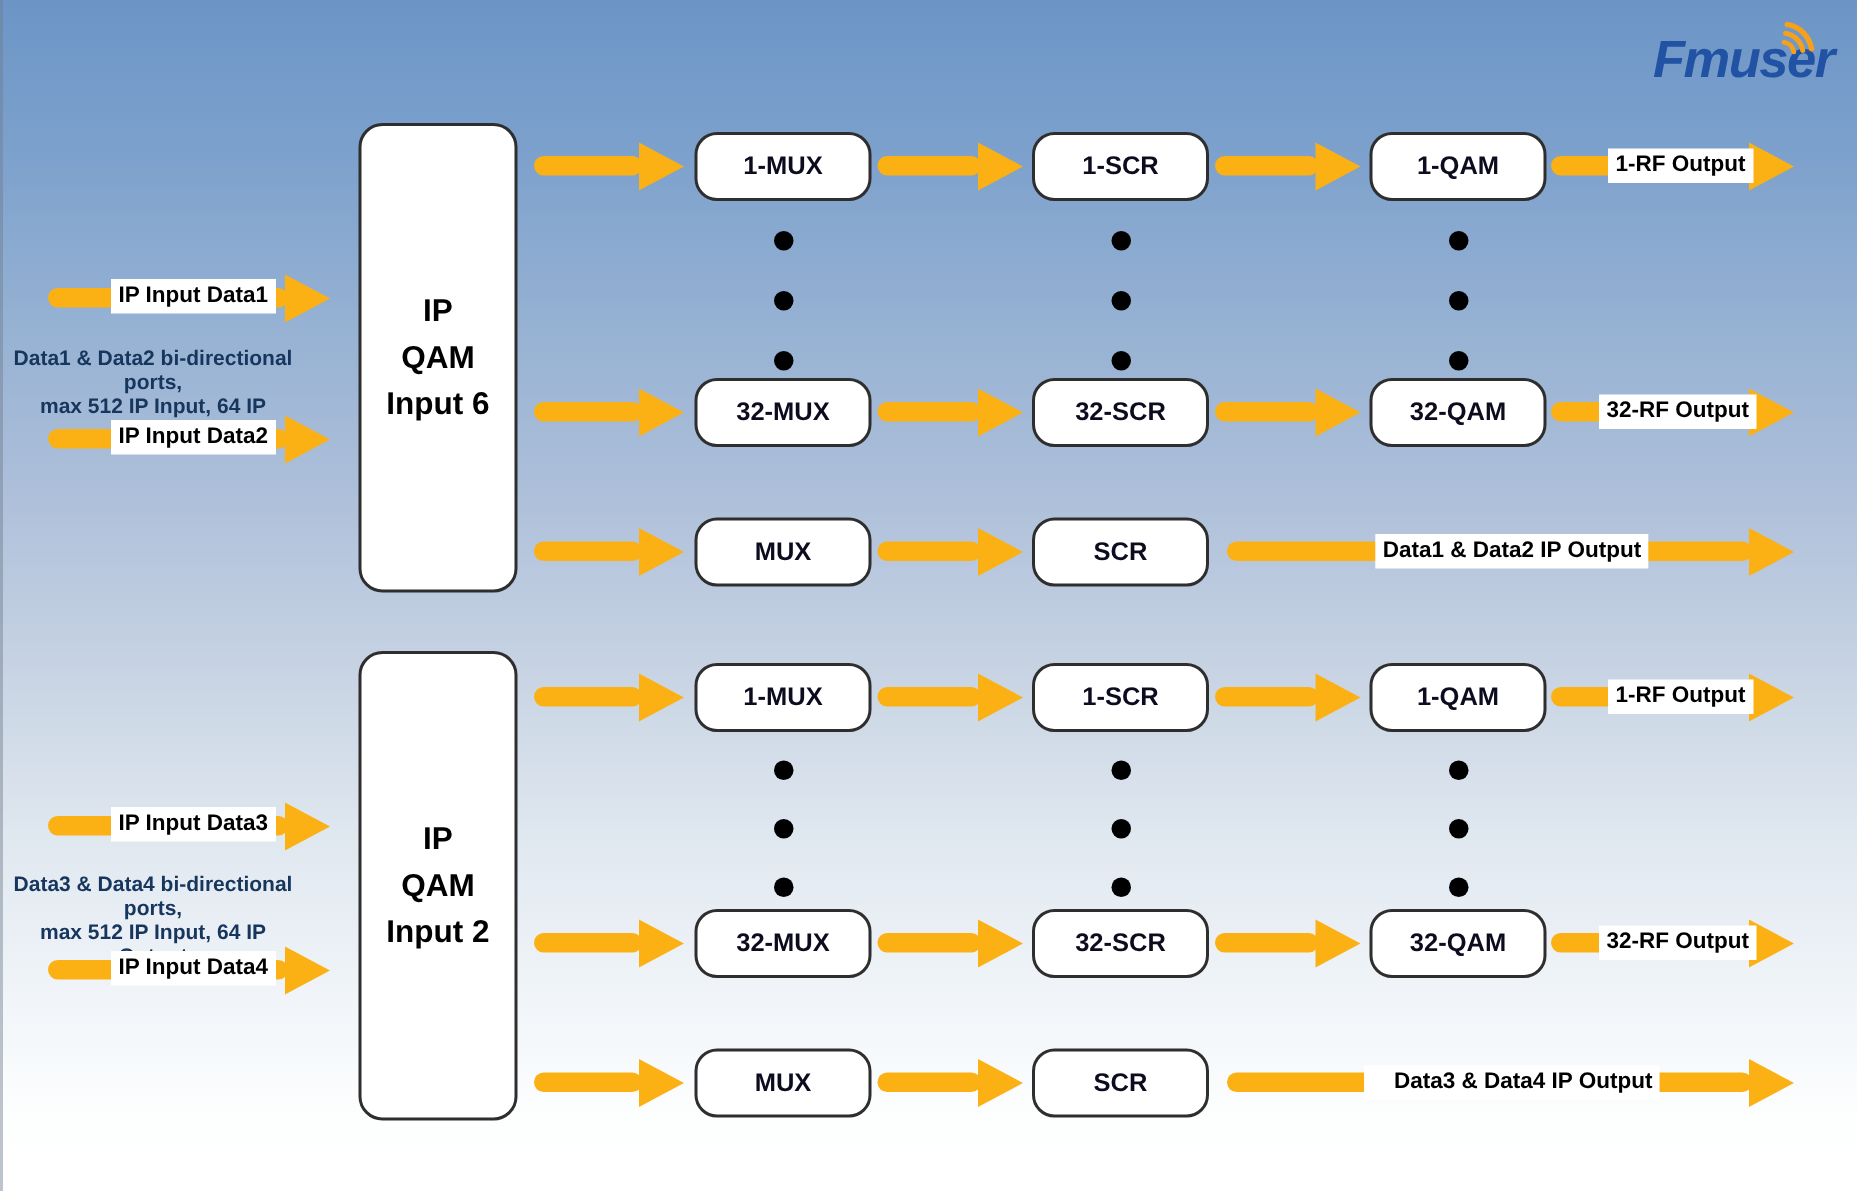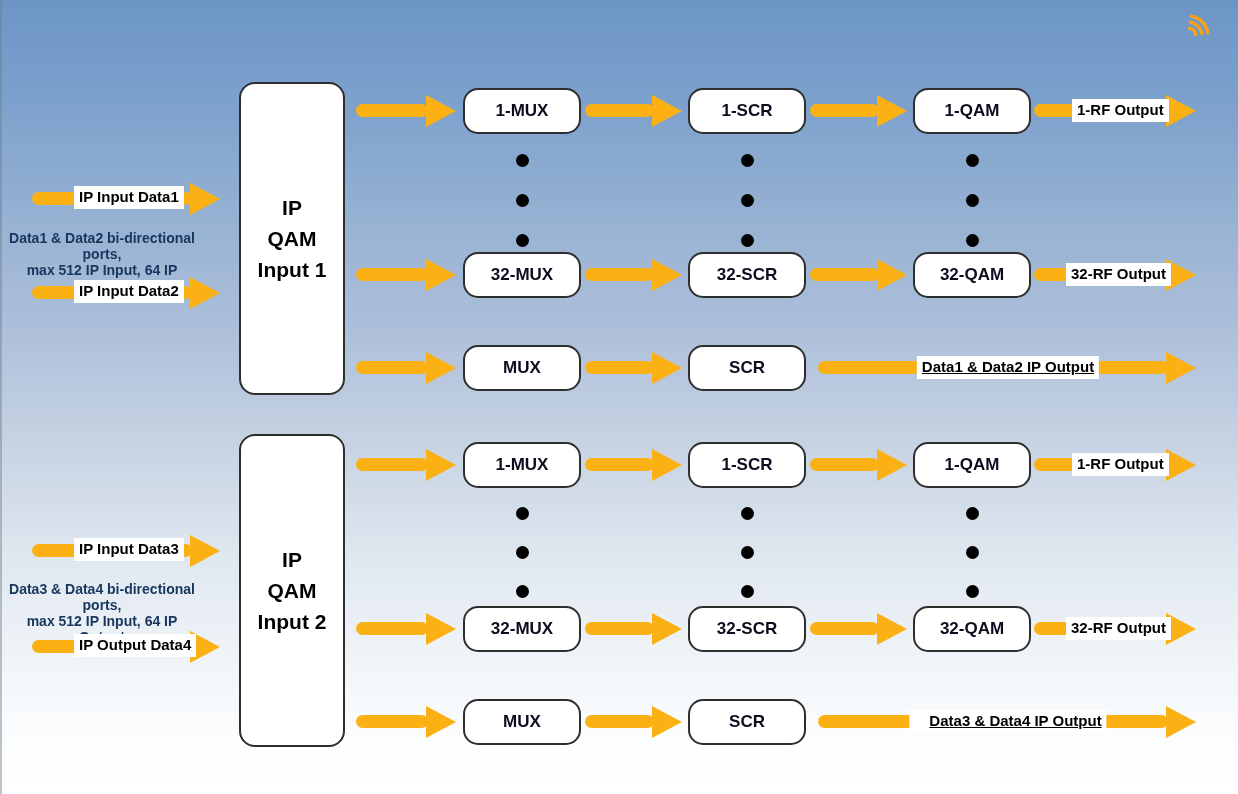--- a/index.html
+++ b/index.html
@@ -34,37 +34,38 @@
     content:"";position:absolute;left:calc(100% - 2px);top:50%;margin-top:-16px;
     width:0;height:0;
     border-left:30px solid #fbb113;
     border-top:16px solid transparent;border-bottom:16px solid transparent;
   }
   .dot{position:absolute;width:13px;height:13px;border-radius:50%;background:#000;}
   .wlabel{
     position:absolute;background:#ffffff;font-weight:bold;font-size:15px;color:#000;
     padding:2px 5px;white-space:nowrap;line-height:1.25;
   }
-  .center{transform:translateX(-50%);text-decoration:underline;}
+  .center{transform:translateX(-50%);}
   .caption{
     position:absolute;width:200px;text-align:center;font-weight:bold;
     font-size:14px;color:#17365d;line-height:16px;
   }
   .logo-text{
     position:absolute;left:1100px;top:20px;
     font-style:italic;font-weight:bold;font-size:35px;color:#2152a3;
     letter-spacing:-1px;
   }
   .logo-arcs{position:absolute;left:1176px;top:8px;}
 </style>
 </head>
 <body>
 
 <div class="stage">
 
+  <div class="logo-text">Fmuser</div>
   <svg class="logo-arcs" width="40" height="30" viewBox="0 0 28 30">
     <g fill="none" stroke="#f6a01b" stroke-linecap="round">
       <path stroke-width="3.2" d="M11.9 26.6 A8 8 0 0 0 5.4 20.1"></path>
       <path stroke-width="3.4" d="M17.8 25.6 A14 14 0 0 0 6.4 14.2"></path>
       <path stroke-width="3.6" d="M23.7 24.5 A20 20 0 0 0 7.5 8.3"></path>
     </g>
   </svg>
 
   <div class="arrow" style="left:30px;top:192px;width:160px;"></div>
   <div class="wlabel" style="left:72px;top:186px;">IP Input Data1</div>
@@ -73,21 +74,21 @@
     <div>Data1 &amp; Data2 bi-directional ports,</div>
     <div>max 512 IP Input, 64 IP Output</div>
   </div>
 
   <div class="arrow" style="left:30px;top:286px;width:160px;"></div>
   <div class="wlabel" style="left:72px;top:280px;text-align:center;">IP Input Data2</div>
 
   <div class="device" style="left:237px;top:82px;">
     <div>IP</div>
     <div>QAM</div>
-    <div>Input 1</div>
+    <div>Input 6</div>
   </div>
 
   <div class="arrow" style="left:354px;top:104px;width:72px;"></div>
   <div class="node" style="left:461px;top:88px;">1-MUX</div>
   <div class="arrow" style="left:583px;top:104px;width:69px;"></div>
   <div class="node" style="left:686px;top:88px;">1-SCR</div>
   <div class="arrow" style="left:808px;top:104px;width:69px;"></div>
   <div class="node" style="left:911px;top:88px;">1-QAM</div>
   <div class="arrow" style="left:1032px;top:104px;width:134px;"></div>
   <div class="wlabel" style="left:1070px;top:99px;">1-RF Output</div>
@@ -120,21 +121,21 @@
 
   <div class="arrow" style="left:30px;top:544px;width:160px;"></div>
   <div class="wlabel" style="left:72px;top:538px;">IP Input Data3</div>
 
   <div class="caption" style="left:0px;top:581px;">
     <div>Data3 &amp; Data4 bi-directional ports,</div>
     <div>max 512 IP Input, 64 IP Output</div>
   </div>
 
   <div class="arrow" style="left:30px;top:640px;width:160px;"></div>
-  <div class="wlabel" style="left:72px;top:634px;">IP Output Data4</div>
+  <div class="wlabel" style="left:72px;top:634px;">IP Input Data4</div>
 
   <div class="device" style="left:237px;top:434px;">
     <div>IP</div>
     <div>QAM</div>
     <div>Input 2</div>
   </div>
 
   <div class="arrow" style="left:354px;top:458px;width:72px;"></div>
   <div class="node" style="left:461px;top:442px;">1-MUX</div>
   <div class="arrow" style="left:583px;top:458px;width:69px;"></div>

